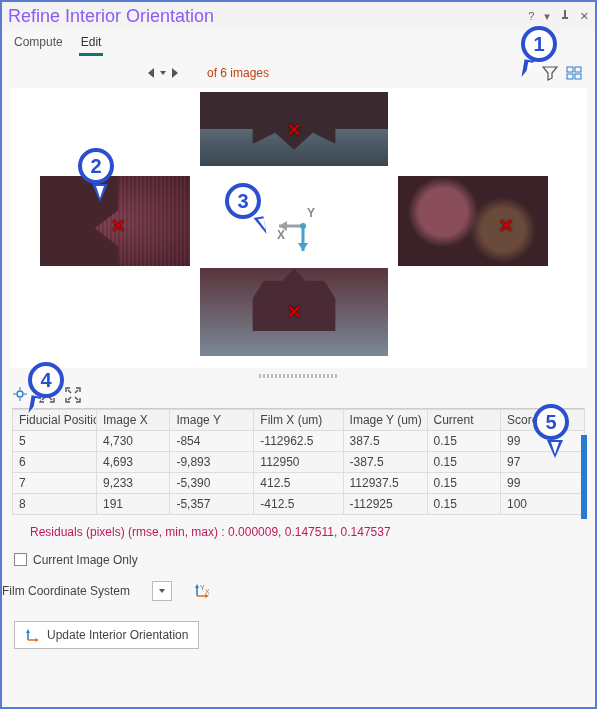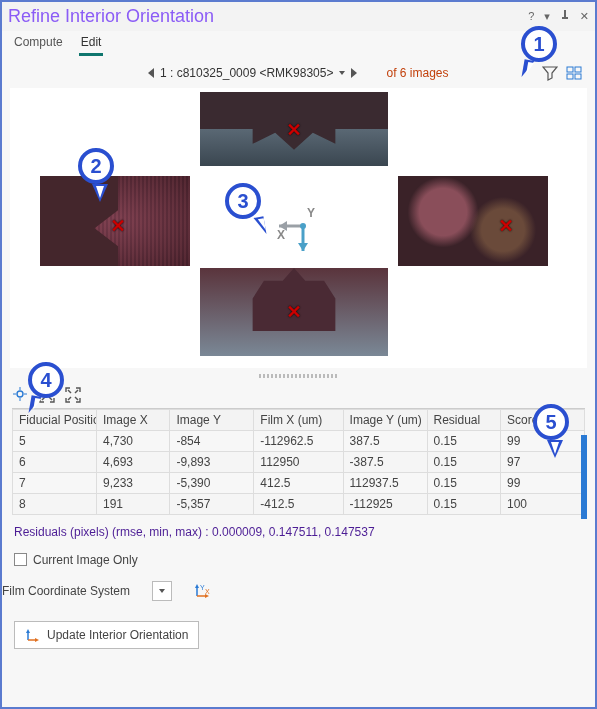--- a/index.html
+++ b/index.html
@@ -259,22 +259,22 @@
     color:#444;
     overflow:hidden;white-space:nowrap;
   }
   th { background:#f3f3f3; font-weight:normal; }
   tr.alt td { background:#f5f5f5; }
   .scroll-ind {
     position:absolute; right:-2px; top:26px; width:6px; height:84px;
     background:#2a7ad4;
   }
   .residual-line {
-    padding: 10px 12px;
-    color:#4c1d95;
+    padding: 10px 28px;
+    color:#be185d;
   }
   .check-row {
     display:flex;align-items:flex-start;gap:6px;padding:4px 12px;
   }
   .cbox {
     width:13px;height:13px;border:1px solid #888;background:#fff;
   }
   .coord-row {
     display:flex;align-items:center;gap:22px;padding:10px 0;
   }
@@ -310,21 +310,20 @@
   
   <div class="tabbar">
     <div class="tab">Compute</div>
     <div class="tab active">Edit</div>
   </div>
 
   
   <div class="navbar">
     <div class="navbar-spacer"></div>
     <span class="tri tri-left"></span>
-    <span class="image-name">1 : c810325_0009 &lt;RMK98305&gt;</span>
     <span class="nav-dot tri tri-down-sm"></span>
     <span class="tri tri-right"></span>
     <span class="of-images">of 6 images</span>
     <div class="nav-tools">
       <span class="tool-icon">
         <svg width="16" height="16" viewBox="0 0 16 16">
             <path d="M1 2h14l-5 6v5l-4 2v-7z" fill="none" stroke="#555" stroke-width="1.2"></path>
           </svg>
       </span>
       <span class="tool-icon">
@@ -461,21 +460,21 @@
           <col style="width:70px">
           <col style="width:80px">
       </colgroup>
       <thead>
         <tr>
           <th>Fiducial Positio</th>
           <th>Image X</th>
           <th>Image Y</th>
           <th>Film X (um)</th>
           <th>Image Y (um)</th>
-          <th>Residual</th>
+          <th>Current</th>
           <th>Score</th>
         </tr>
       </thead>
       <tbody>
         <tr>
           <td>5</td>
           <td>4,730</td>
           <td>-854</td>
           <td>-112962.5</td>
           <td>387.5</td>

